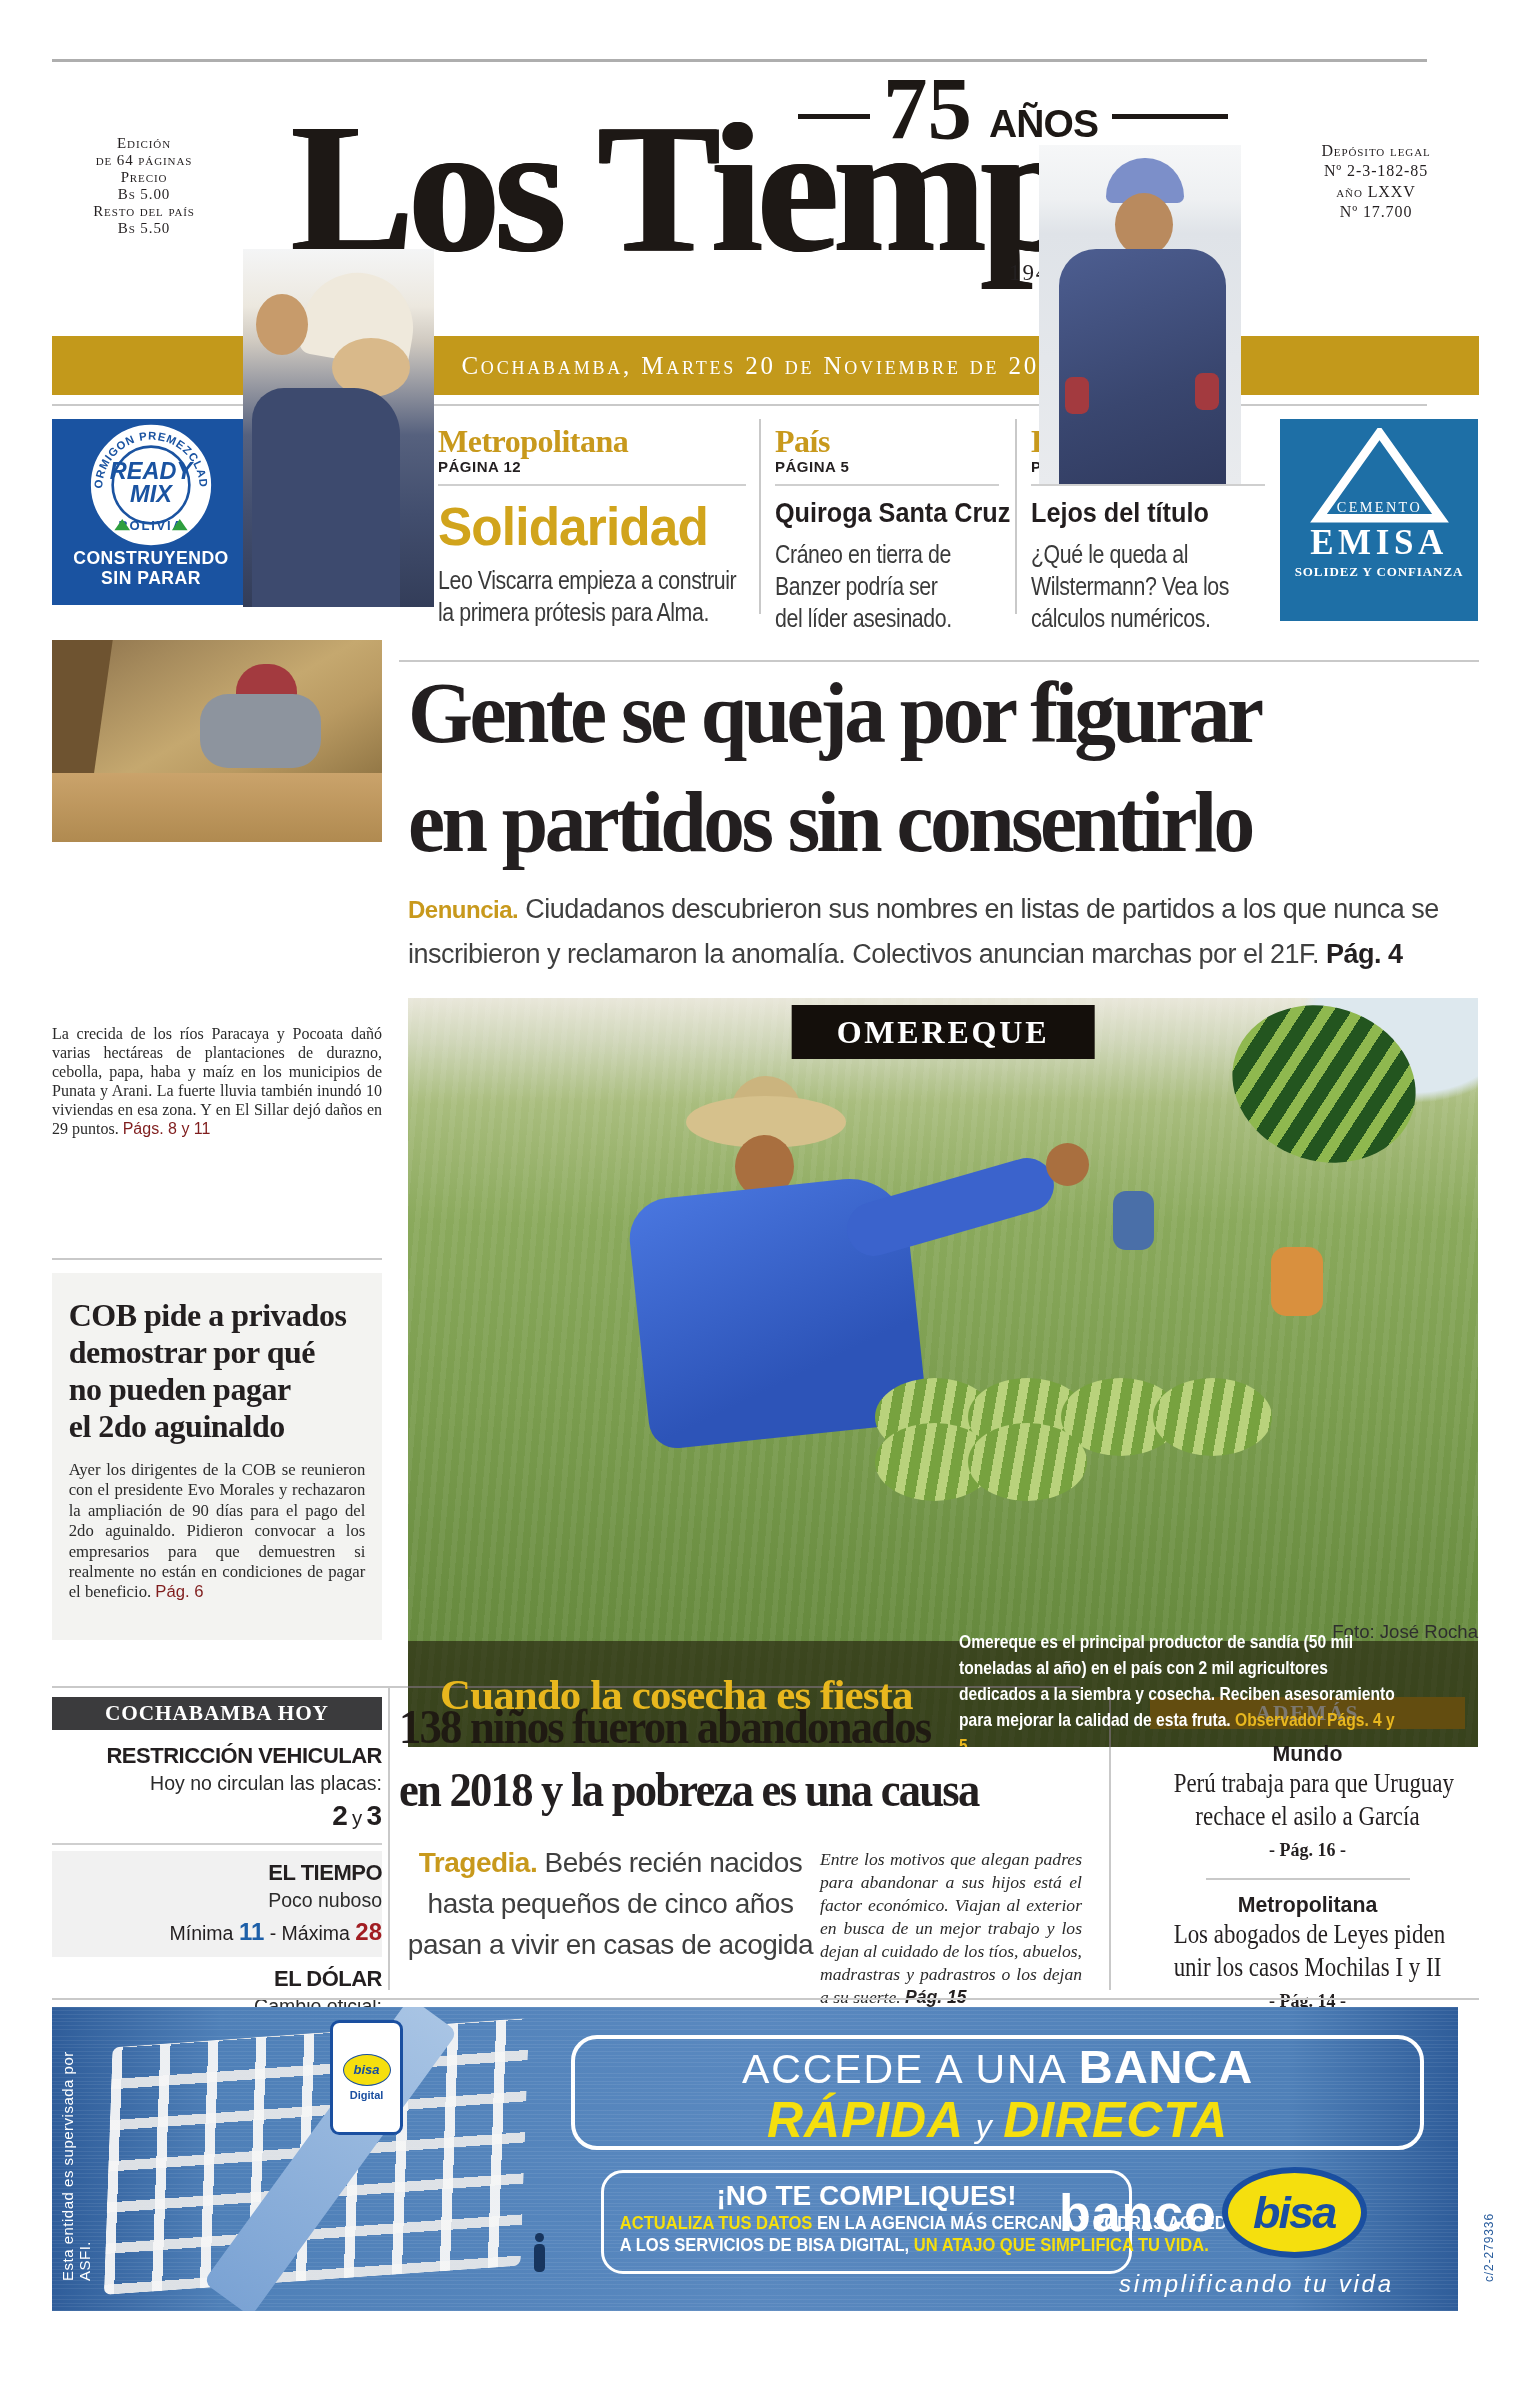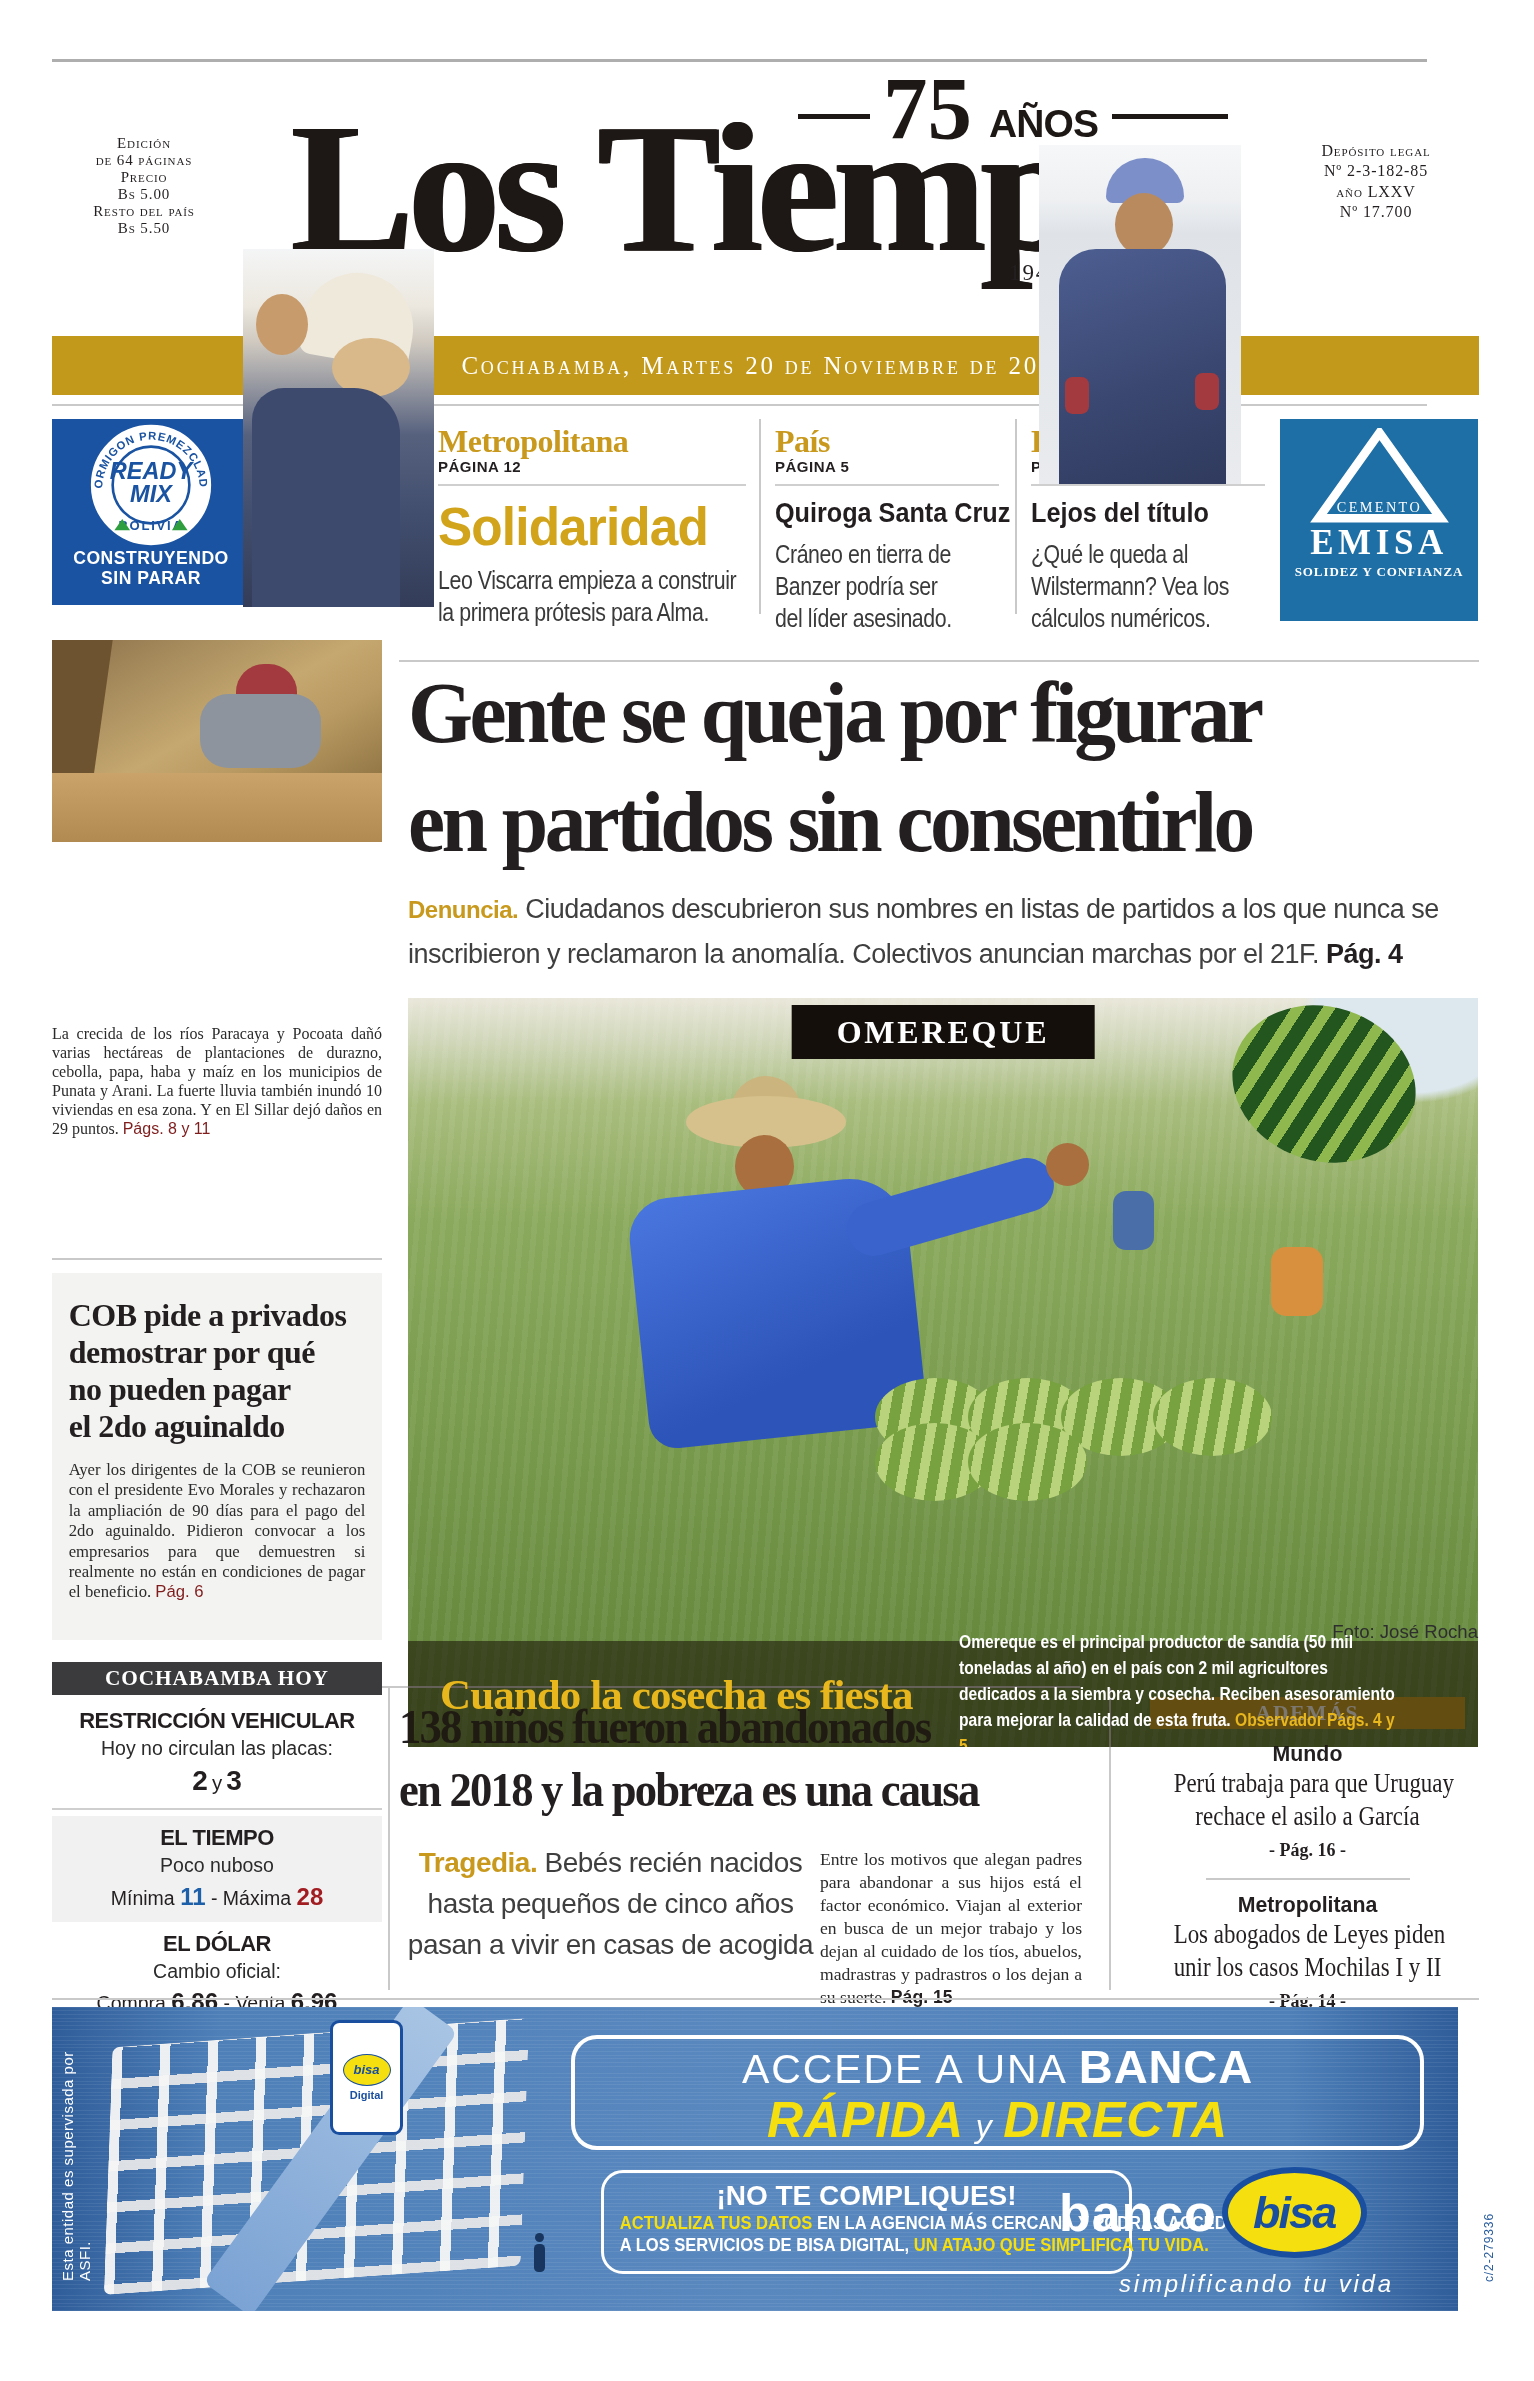--- a/index.html
+++ b/index.html
@@ -120,42 +120,42 @@
   #left-hr{left:52px;top:1258px;width:330px;}
   #story2-box{position:absolute;left:52px;top:1273px;width:330px;height:367px;background:#f3f3f1;box-sizing:border-box;padding:24px 16.7px 0 16.7px;}
   .s2-line{font-size:32px;font-weight:bold;line-height:37px;letter-spacing:-0.5px;color:#231f20;white-space:nowrap;}
   #story2-body{margin-top:15px;font-size:16.7px;line-height:20.4px;text-align:justify;color:#2b2b2b;}
 
   
   #bottom-hr{left:52px;top:1686px;width:1028px;}
   #vr-left{left:388px;top:1688px;height:302px;}
   #vr-right{left:1109px;top:1688px;height:302px;}
 
-  #cbhoy{position:absolute;left:52px;top:1662px;width:330px;text-align:center;font-family:"Liberation Sans",sans-serif;color:#231f20;}
+  #cbhoy{position:absolute;left:52px;top:1697px;width:330px;text-align:right;font-family:"Liberation Sans",sans-serif;color:#231f20;}
   #cbhoy-header{height:33px;background:#3b3b3d;color:#fff;font-family:"Liberation Serif",serif;font-weight:bold;
     font-size:21.3px;letter-spacing:0.9px;display:flex;align-items:center;justify-content:center;}
   .cb-title{font-size:22px;font-weight:bold;margin-top:13px;letter-spacing:-0.5px;}
   .cb-sub{font-size:19.5px;margin-top:2.8px;color:#2b2b2b;}
   .cb-big{font-size:28px;font-weight:bold;}
   .cb-sep{font-size:20.4px;font-weight:normal;}
   #cb-plates{margin-top:5.6px;}
   #cb-div1{height:1.9px;background:#cfcfcf;margin-top:11px;}
   #cb-tiempo{background:#f1f1f1;margin-top:5.6px;padding:9.3px 0 11px 0;}
   .cb-val{font-size:24px;font-weight:bold;}
   #cb-min{color:#1d5fa8;} #cb-max{color:#a11d22;}
   #cb-minmax,#cb-exch{margin-top:5.6px;font-size:19.5px;}
   #cb-dolar{margin-top:9.3px;}
 
   #bs-l1,#bs-l2{position:absolute;left:399px;font-size:48px;font-weight:bold;letter-spacing:-1.9px;color:#231f20;
     white-space:nowrap;transform:scaleX(.93);transform-origin:0 0;}
   #bs-l1{top:1699px;} #bs-l2{top:1762px;}
   #bs-deck{position:absolute;left:399px;top:1842px;width:423px;font-family:Liberation Sans, sans-serif;
     font-size:28px;line-height:41px;color:#3f3f3f;letter-spacing:-0.5px;text-align:center;}
   #bs-kicker{font-weight:bold;color:#c8991c;}
-  #bs-body{position:absolute;left:820px;top:1848px;width:262px;font-size:17.6px;line-height:23px;text-align:justify;color:#2b2b2b;}
+  #bs-body{position:absolute;left:820px;top:1848px;width:262px;font-size:17.6px;line-height:23px;text-align:justify;color:#2b2b2b;font-style:italic;}
   #bs-body b{font-family:"Liberation Sans",sans-serif;font-weight:bold;color:#231f20;}
 
   #ademas{position:absolute;left:1150px;top:1697px;width:315px;text-align:center;}
   #ademas-bar{height:32px;background:#c3991b;color:#fff;font-weight:bold;font-size:21.3px;letter-spacing:1.9px;
     display:flex;align-items:center;justify-content:center;}
   .ad-section{font-family:"Liberation Sans",sans-serif;font-weight:bold;font-size:21.3px;margin-top:13px;color:#231f20;}
   .ad-line{font-size:27px;line-height:33px;color:#231f20;white-space:nowrap;transform:scaleX(.85);transform-origin:50% 0;}
   .ad-ref{font-family:Liberation Serif, serif;font-weight:bold;font-size:18px;margin-top:7.4px;color:#231f20;}
   #ademas-div{height:1.9px;background:#c9c9c9;width:204px;margin:16.7px auto 0 auto;}
 

